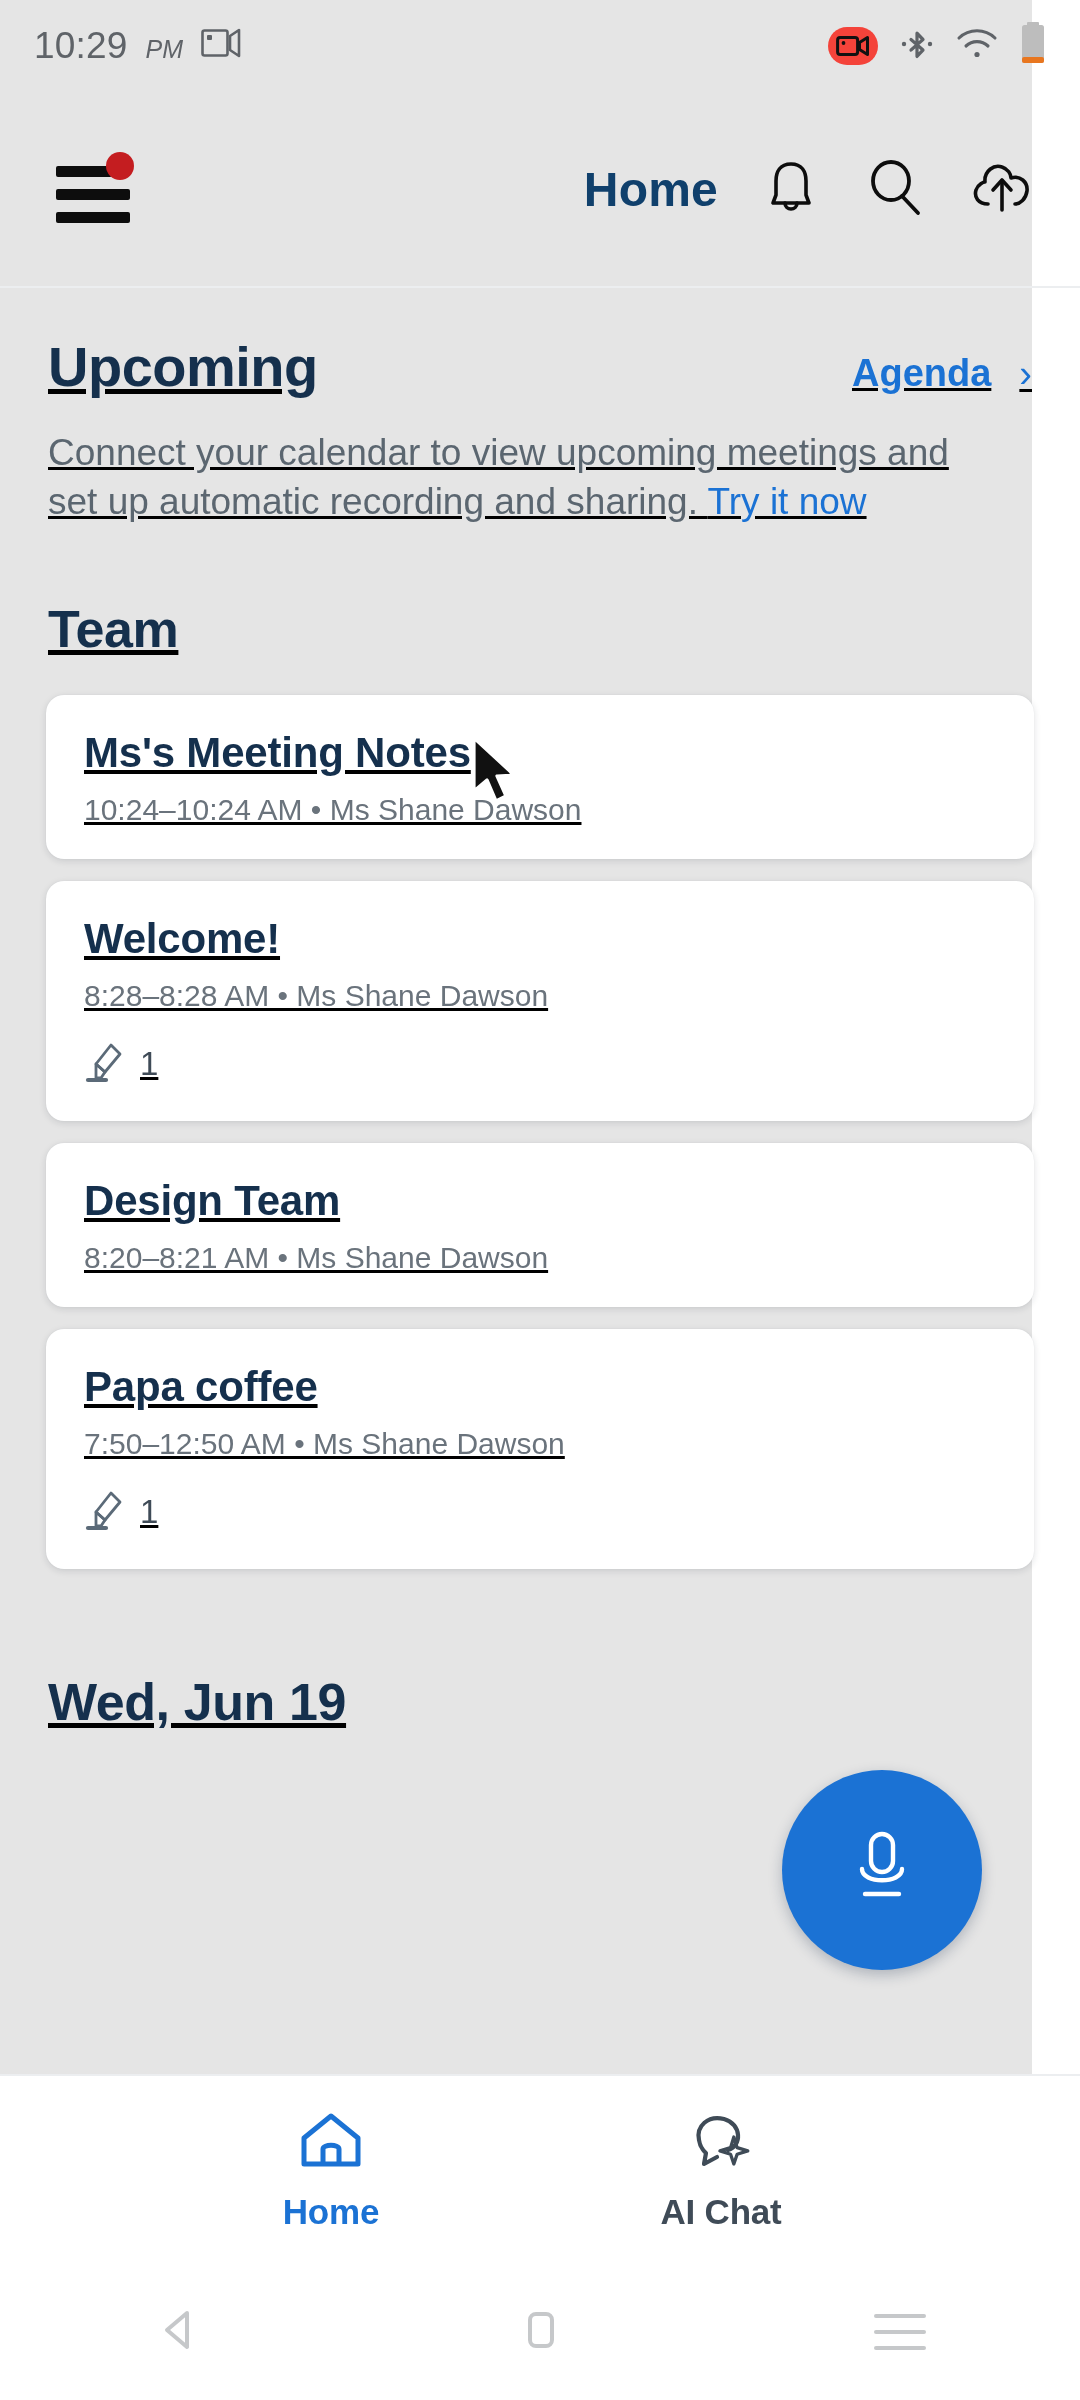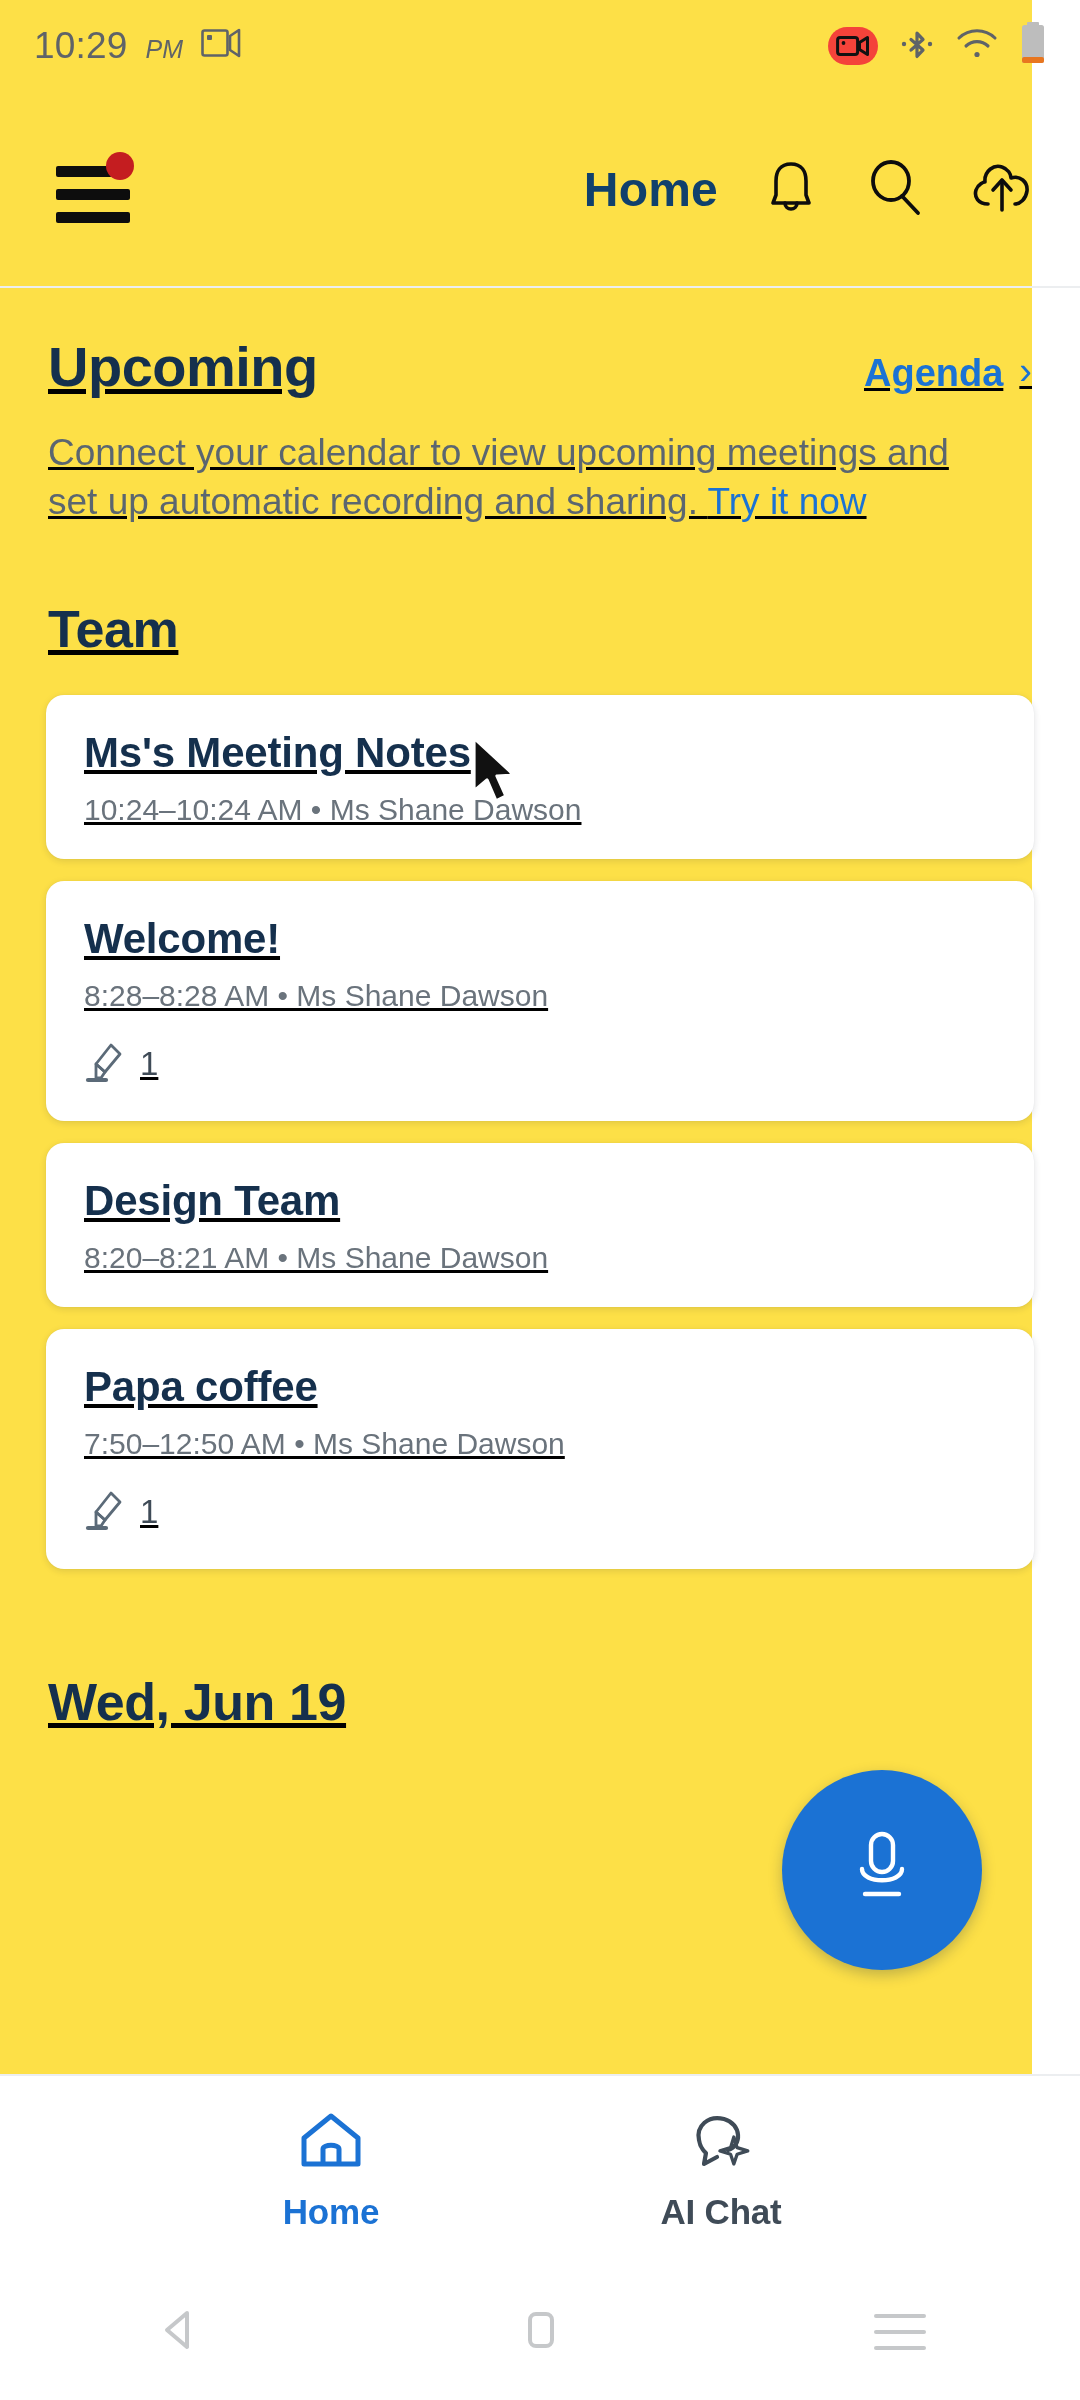--- a/index.html
+++ b/index.html
@@ -2,21 +2,21 @@
 <html><head>
 <meta charset="utf-8">
 <style>
   * { margin:0; padding:0; box-sizing:border-box; }
   html,body {
     width:1080px; height:2400px;
     background:#ffffff;
     font-family:"Liberation Sans", sans-serif;
     overflow:hidden;
   }
-  #screen { position:relative; width:1032px; height:2400px; background:#fde047; }
+  #screen { position:relative; width:1032px; height:2400px; background:#e5e5e5; }
 
   
   .statusbar {
     position:absolute; top:0; left:0; width:1080px; height:92px;
     display:flex; align-items:center; justify-content:space-between;
     padding:0 34px;
   }
   .sb-left { display:flex; align-items:flex-end; gap:18px; }
   .sb-time { font-size:37px; color:#5f6368; letter-spacing:.2px; font-weight:400; }
   .sb-ampm { font-size:25px; color:#5f6368; font-weight:400; padding-bottom:3px;font-style:italic; }
@@ -53,21 +53,21 @@
 
   
   .content { position:absolute; top:288px; left:0; width:1080px;text-decoration:underline; }
 
   .section-head {
     display:flex; align-items:baseline; justify-content:space-between;
     padding:46px 48px 0 48px;
   }
   .h-upcoming { font-size:56px; font-weight:700; color:#15304d; letter-spacing:-.5px; }
   .agenda-link {
-    display:flex; align-items:flex-start; gap:16px;
+    display:flex; align-items:center; gap:28px;
     font-size:38px; font-weight:700; color:#1b72d4;
   }
   .agenda-chev { font-size:38px; font-weight:400; color:#1b72d4; line-height:1; }
 
   .upcoming-desc {
     padding:30px 48px 0 48px;
     font-size:37px; line-height:1.32; color:#5b6670; max-width:1000px;
   }
   .upcoming-desc .link { color:#1b72d4; }
 

